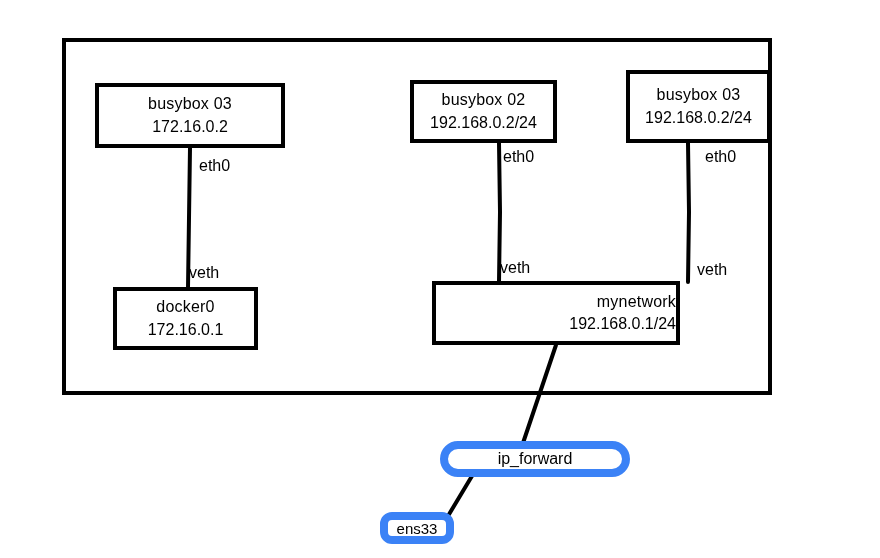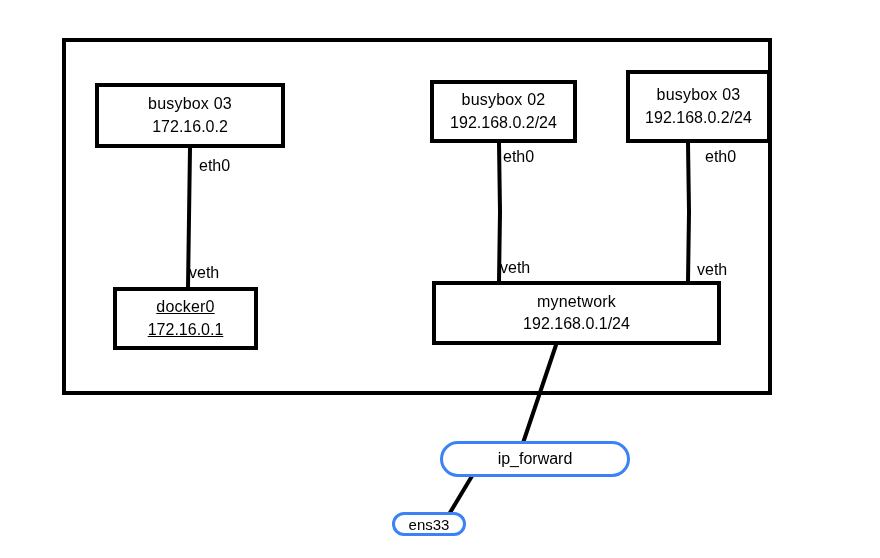--- a/index.html
+++ b/index.html
@@ -56,21 +56,21 @@
     box-sizing: border-box;
     border: 4px solid #000000;
     background: transparent;
   }
 
   
   .pill {
     position: absolute;
     box-sizing: border-box;
     background: #ffffff;
-    border: 3px solid #3b82f6;
+    border: 8px solid #3b82f6;
     border-radius: 24px;
     display: flex;
     align-items: center;
     justify-content: center;
     font-size: 16px;
     color: #000000;
     white-space: nowrap;
   }
   .pill.small { border-radius: 12px; font-size: 15px; }
 
@@ -100,45 +100,45 @@
     <path d="M 472 476 L 448 516" stroke="#000000" stroke-width="4" fill="none" stroke-linecap="round"></path>
   </svg>
 
   <div id="host-frame"></div>
 
   <div class="node" style="left:95px; top:83px; width:190px; height:65px;">
     <div class="line1">busybox 03</div>
     <div class="line2">172.16.0.2</div>
   </div>
 
-  <div class="node" style="left:410px; top:80px; width:147px; height:63px;margin-left:20px;">
+  <div class="node" style="left:410px; top:80px; width:147px; height:63px;">
     <div class="line1">busybox 02</div>
     <div class="line2">192.168.0.2/24</div>
   </div>
 
   <div class="node" style="left:603px; top:70px; width:145px; height:73px;margin-left:23px;">
     <div class="line1">busybox 03</div>
     <div class="line2">192.168.0.2/24</div>
   </div>
 
-  <div class="node" style="left:113px; top:287px; width:145px; height:63px;text-decoration:underline;">
+  <div class="node" style="left:113px; top:287px; width:145px; height:63px;">
     <div class="line1">docker0</div>
     <div class="line2">172.16.0.1</div>
   </div>
 
-  <div class="node" style="left:432px; top:281px; width:289px; height:64px;">
+  <div class="node" style="left:432px; top:281px; width:248px; height:64px;align-items:flex-end;">
     <div class="line1">mynetwork</div>
     <div class="line2">192.168.0.1/24</div>
   </div>
 
   <div class="pill" style="left:440px; top:441px; width:190px; height:36px;">
     <span>ip_forward</span>
   </div>
 
-  <div class="pill small" style="left:392px; top:512px; width:74px; height:24px;">
+  <div class="pill small" style="left:380px; top:512px; width:74px; height:32px;">
     <span>ens33</span>
   </div>
 
   <div class="edge-label" style="left:199px; top:157px;">eth0</div>
   <div class="edge-label" style="left:189px; top:264px;">veth</div>
 
   <div class="edge-label" style="left:503px; top:148px;">eth0</div>
   <div class="edge-label" style="left:500px; top:259px;">veth</div>
 
   <div class="edge-label" style="left:705px; top:148px;">eth0</div>

